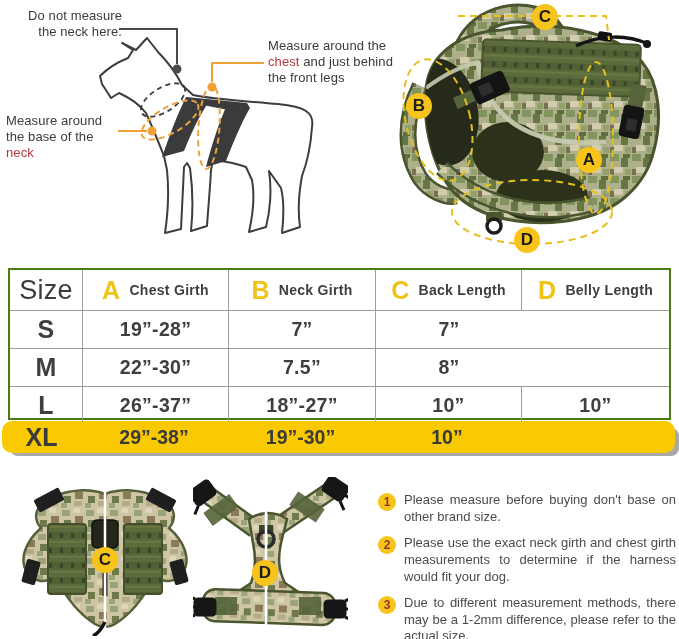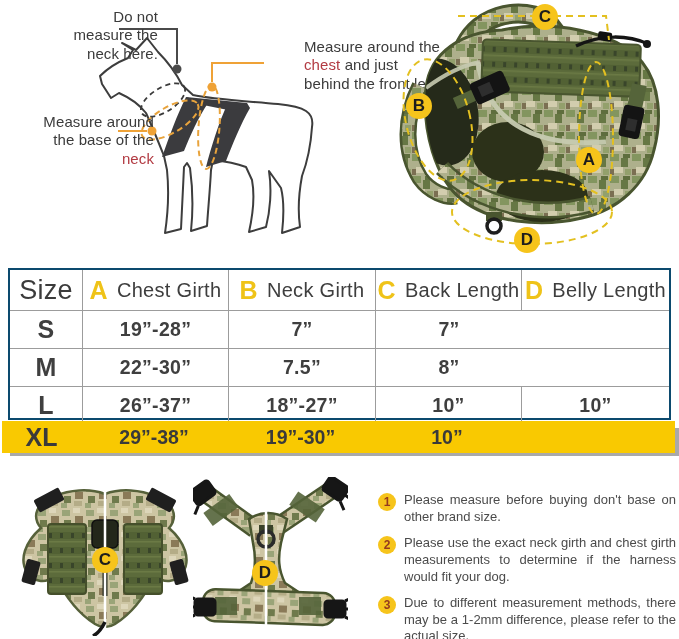--- a/index.html
+++ b/index.html
@@ -1,51 +1,51 @@
 <!DOCTYPE html>
 <html><head>
 <meta charset="utf-8">
 <style>
   html,body{margin:0;padding:0;background:#fff;}
   .canvas{
     position:relative;width:679px;height:639px;background:#ffffff;overflow:hidden;
     font-family:"Liberation Sans", sans-serif;color:#3d3d3d;
   }
   
-  .ann{position:absolute;font-size:15px;line-height:1.22;color:#3b3b3b;letter-spacing:.1px;margin-left:36px;}
+  .ann{position:absolute;font-size:13px;line-height:1.22;color:#3b3b3b;letter-spacing:.1px;}
   .ann .em{color:#b23a42;}
   .ann-no-measure{left:16px;top:8px;width:106px;text-align:right;}
   .ann-chest{left:268px;top:38px;width:142px;text-align:left;}
-  .ann-neck{left:6px;top:113px;width:112px;text-align:right;}
+  .ann-neck{left:6px;top:113px;width:112px;text-align:left;}
   
   .marker{
     position:absolute;width:26px;height:26px;border-radius:50%;
     background:#F6C41B;color:#1d1d1d;font-weight:bold;font-size:17px;
     display:flex;align-items:center;justify-content:center;z-index:6;
   }
   
   .table-box{
     position:absolute;left:8px;top:268px;width:663px;height:152px;
-    border:2px solid #0c4a6e;box-sizing:border-box;background:#fff;
+    border:2px solid #4d7c0f;box-sizing:border-box;background:#fff;
   }
   .trow{display:grid;grid-template-columns:73px 146px 147px 146px 1fr;height:37px;border-top:1px solid #9c9c9c;}
   .trow.thead{height:40px;border-top:none;}
   .tcell{
     display:flex;align-items:center;justify-content:center;
     border-right:1px solid #9c9c9c;box-sizing:border-box;
     font-weight:bold;font-size:19.5px;color:#3f3f3f;letter-spacing:.3px;
   }
   .tcell:last-child{border-right:none;}
   .hletter{font-size:25px;font-weight:bold;color:#EFC318;margin-right:9px;}
-  .hlabel{font-size:20px;font-weight:normal;color:#3e3e3e;}
+  .hlabel{font-size:14px;font-weight:bold;color:#3e3e3e;}
   .size-head{font-size:27px;font-weight:normal;color:#3b3b3b;margin-right:0;}
   .rsize{font-size:25px;}
   .xl-bar{
     position:absolute;left:2px;top:421px;width:673px;height:32px;background:#F9C901;
-    border-radius:0;display:grid;grid-template-columns:79px 146px 147px 146px 1fr;
+    border-radius:10px;display:grid;grid-template-columns:79px 146px 147px 146px 1fr;
     align-items:center;box-shadow:6px 5px 0 -2px #a9a9a9;z-index:4;
   }
   .xl-bar .bcell{display:flex;align-items:center;justify-content:center;font-weight:bold;font-size:19.5px;color:#3a3a3a;}
   .xl-bar .bsize{font-size:25px;}
   
   .notes{position:absolute;left:378px;top:492px;width:298px;display:flex;flex-direction:column;gap:10px;}
   .note{display:flex;gap:8px;align-items:flex-start;}
   .note-num{
     flex:0 0 18px;width:18px;height:18px;border-radius:50%;background:#F6C41B;
     color:#943A1E;font-size:12px;font-weight:bold;display:flex;align-items:center;justify-content:center;margin-top:1px;

